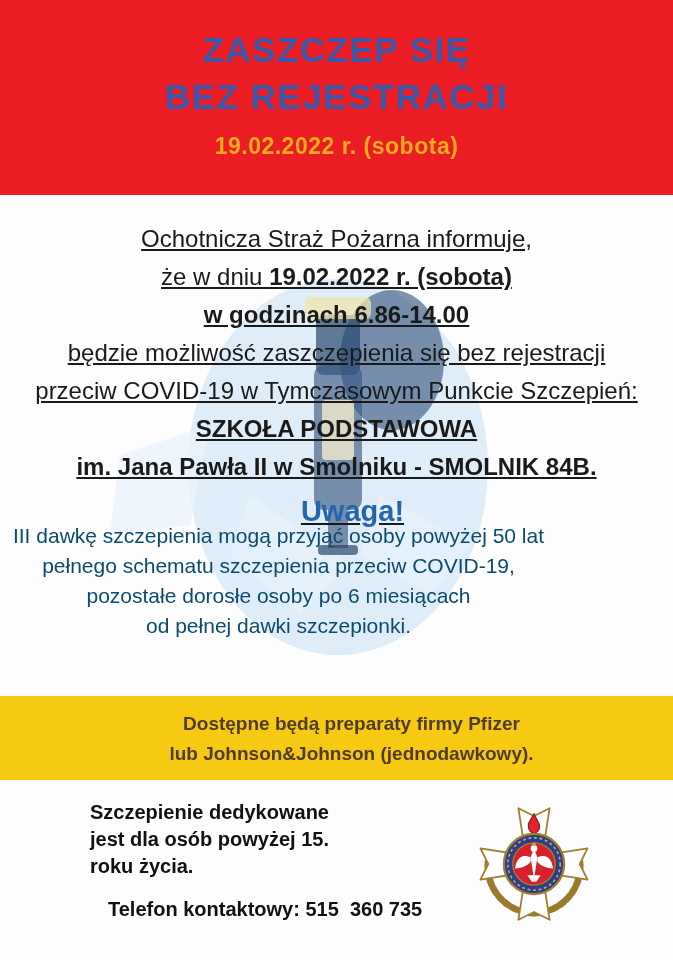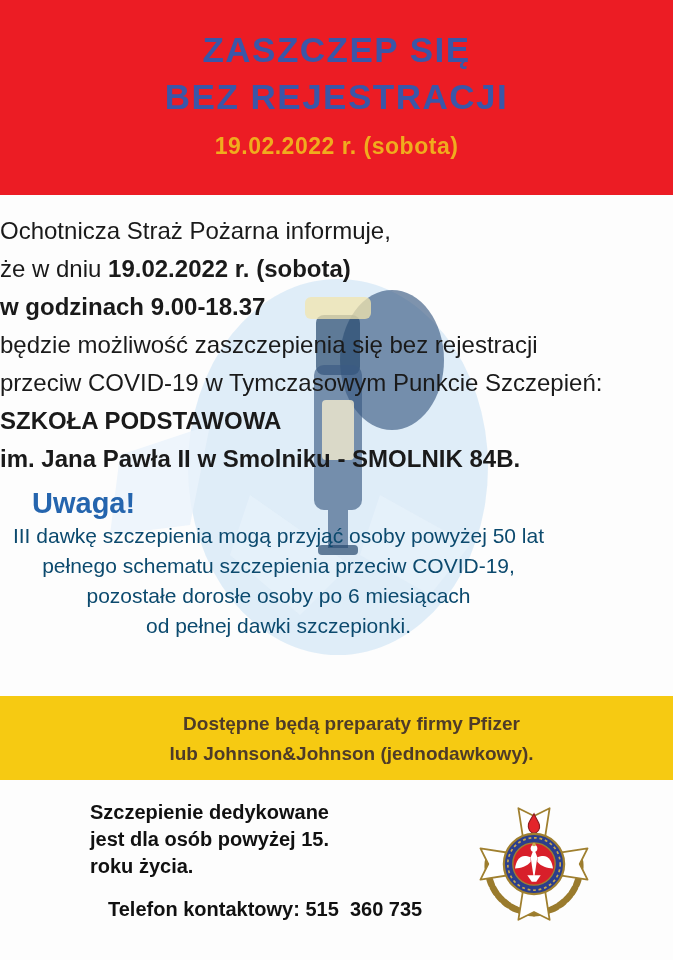--- a/index.html
+++ b/index.html
@@ -19,22 +19,22 @@
   }
   .title-line.first { padding-top:26px; }
   .header-date {
     margin-top:13px; color:#f0ac1e; font-weight:bold; font-size:23px;
     letter-spacing:0.5px;
   }
   
   .watermark { position:absolute; top:195px; left:0; pointer-events:none; }
   
   .info {
-    position:absolute; top:212px; left:0; width:673px; text-align:left;
-    color:#1a1a1a; font-size:24px;
+    position:absolute; top:220px; left:0; width:673px; text-align:center;
+    color:#1a1a1a; font-size:24px;text-decoration:underline;
   }
   .info .line { height:38px; line-height:38px; white-space:nowrap; }
   .bold { font-weight:bold; }
   .attention {
     height:44px; line-height:44px; margin-top:3px;
     color:#2565ae; font-weight:bold; font-size:29px;padding-left:32px;
   }
   
   .notice {
     position:absolute; top:521px; left:0; width:557px; text-align:center;
@@ -83,21 +83,21 @@
     <rect x="328" y="315" width="20" height="38" fill="#3a5a82" opacity="0.65"></rect>
     <rect x="318" y="350" width="40" height="10" rx="4" fill="#27486e" opacity="0.7"></rect>
     <rect x="305" y="102" width="66" height="22" rx="6" fill="#f2e4ae" opacity="0.75"></rect>
   </svg>
 
   <div class="info">
     <div class="line">Ochotnicza Straż Pożarna informuje,</div>
     <div class="line">
       <span>że w dniu </span><span class="bold">19.02.2022 r. (sobota)</span>
     </div>
-    <div class="line bold">w godzinach 9.00-18.37</div>
+    <div class="line bold">w godzinach 6.86-14.00</div>
     <div class="line">będzie możliwość zaszczepienia się bez rejestracji</div>
     <div class="line">przeciw COVID-19 w Tymczasowym Punkcie Szczepień:</div>
     <div class="line bold">SZKOŁA PODSTAWOWA</div>
     <div class="line bold">im. Jana Pawła II w Smolniku - SMOLNIK 84B.</div>
     <div class="attention">Uwaga!</div>
   </div>
 
   <div class="notice">
     <div class="line">III dawkę szczepienia mogą przyjąć osoby powyżej 50 lat</div>
     <div class="line">pełnego schematu szczepienia przeciw COVID-19,</div>

